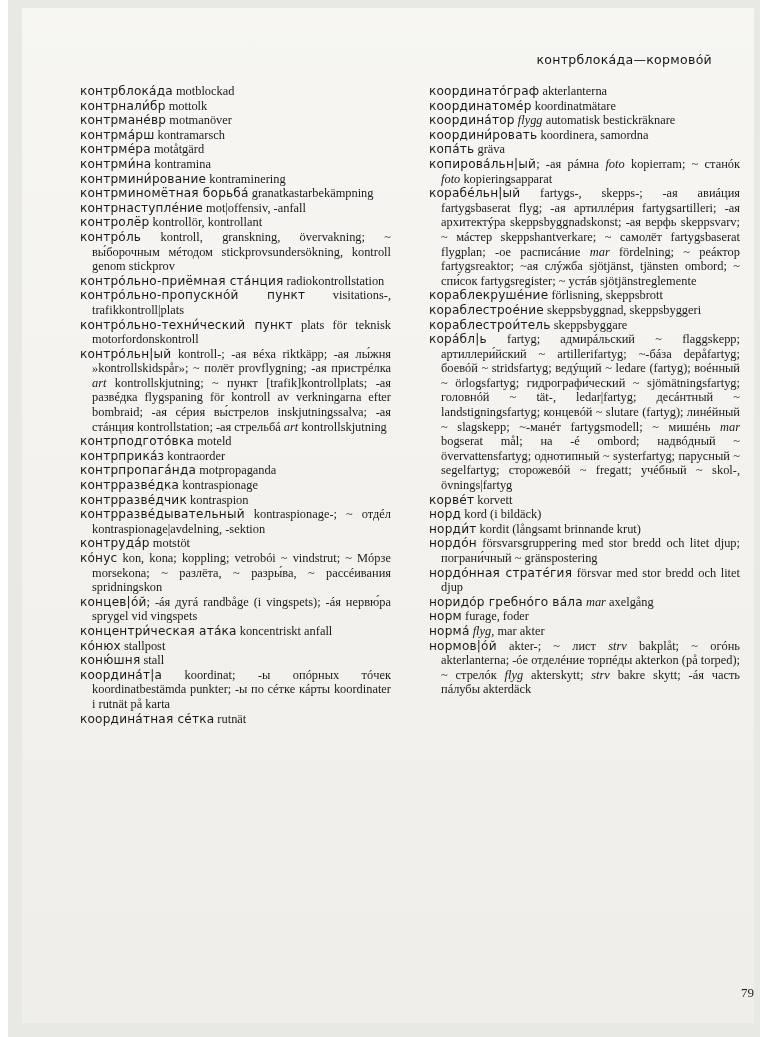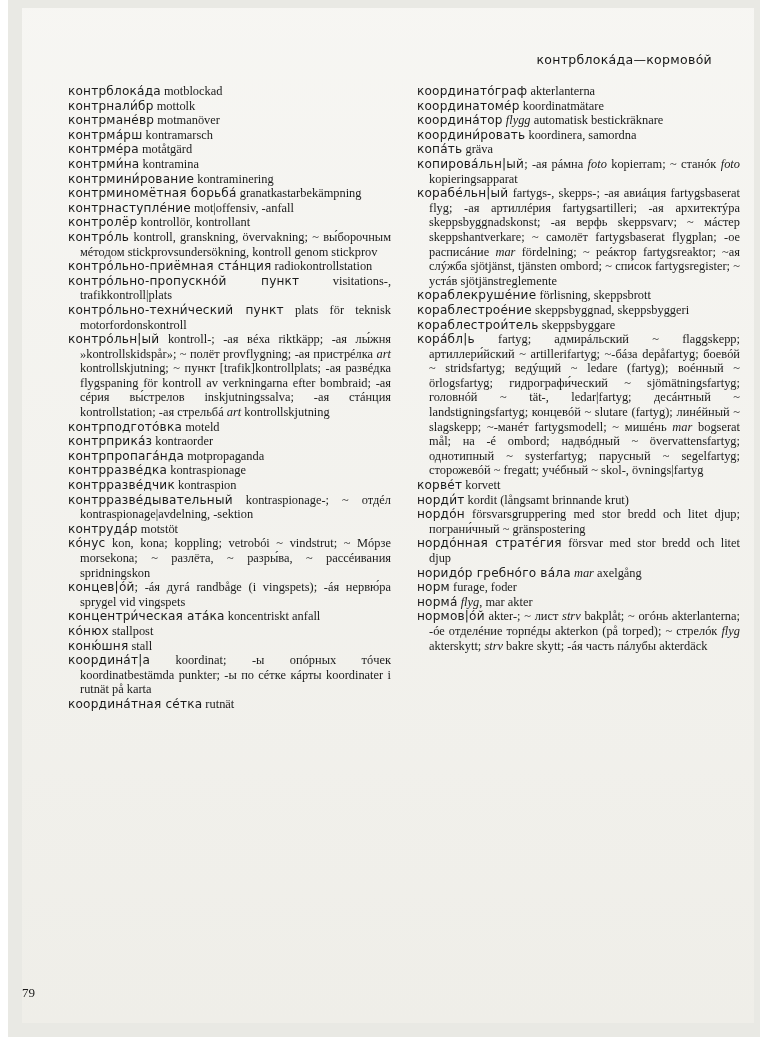--- a/index.html
+++ b/index.html
@@ -53,20 +53,21 @@
     top: 76px;
     left: 46px;
     width: 672px;
     height: 890px;
     z-index: 3;
     display: flex;
     gap: 26px;
   }
   .col {
     width: 323px;
+    margin-left: 12px;
   }
   .entry {
     font-size: 12.4px;
     line-height: 14.6px;
     text-align: justify;
     margin-bottom: 0px;
     text-indent: 0;
     padding-left: 12px;
     text-indent: -12px;
     hyphens: manual;
@@ -77,21 +78,21 @@
     letter-spacing: 0.2px;
   }
   .it {
     font-style: italic;
   }
   .page-number {
     position: absolute;
     bottom: 22px;
     left: 0;
     width: 732px;
-    text-align: left;
+    text-align: right;
     font-family: "Liberation Serif", serif;
     font-size: 13px;
     color: #1a1a1a;
     z-index: 3;
   }
 </style>
 </head>
 <body>
 
 <div class="page">
@@ -137,20 +138,21 @@
           <div class="entry"><span class="hw">координáтор</span><span> </span><span class="it">flygg</span><span> automatisk bestickräknare</span></div>
           <div class="entry"><span class="hw">координи́ровать</span><span> koordinera, samordna</span></div>
           <div class="entry"><span class="hw">копáть</span><span> gräva</span></div>
           <div class="entry"><span class="hw">копировáльн|ый</span><span>; -ая рáмна </span><span class="it">foto</span><span> kopierram; ~ станóк </span><span class="it">foto</span><span> kopieringsapparat</span></div>
           <div class="entry"><span class="hw">корабéльн|ый</span><span> fartygs-, skepps-; -ая авиáция fartygsbaserat flyg; -ая артиллéрия fartygsartilleri; -ая архитектýра skeppsbyggnadskonst; -ая верфь skeppsvarv; ~ мáстер skeppshantverkare; ~ самолёт fartygsbaserat flygplan; -ое расписáние </span><span class="it">mar</span><span> fördelning; ~ реáктор fartygsreaktor; ~ая слýжба sjötjänst, tjänsten ombord; ~ спи́сок fartygsregister; ~ устáв sjötjänstreglemente</span></div>
           <div class="entry"><span class="hw">кораблекрушéние</span><span> förlisning, skeppsbrott</span></div>
           <div class="entry"><span class="hw">кораблестроéние</span><span> skeppsbyggnad, skeppsbyggeri</span></div>
           <div class="entry"><span class="hw">кораблестрои́тель</span><span> skeppsbyggare</span></div>
           <div class="entry"><span class="hw">корáбл|ь</span><span> fartyg; адмирáльский ~ flaggskepp; артиллери́йский ~ artillerifartyg; ~-бáза depåfartyg; боевóй ~ stridsfartyg; ведýщий ~ ledare (fartyg); воéнный ~ örlogsfartyg; гидрографи́ческий ~ sjömätningsfartyg; головнóй ~ tät-, ledar|fartyg; десáнтный ~ landstigningsfartyg; концевóй ~ slutare (fartyg); линéйный ~ slagskepp; ~-манéт fartygsmodell; ~ мишéнь </span><span class="it">mar</span><span> bogserat mål; на -é ombord; надвóдный ~ övervattensfartyg; однотипный ~ systerfartyg; парусный ~ segelfartyg; сторожевóй ~ fregatt; учéбный ~ skol-, övnings|fartyg</span></div>
           <div class="entry"><span class="hw">корвéт</span><span> korvett</span></div>
+          <div class="entry"><span class="hw">норд</span><span> kord (i bildäck)</span></div>
           <div class="entry"><span class="hw">норди́т</span><span> kordit (långsamt brinnande krut)</span></div>
           <div class="entry"><span class="hw">нордóн</span><span> försvarsgruppering med stor bredd och litet djup; пограни́чный ~ gränspostering</span></div>
           <div class="entry"><span class="hw">нордóнная стратéгия</span><span> försvar med stor bredd och litet djup</span></div>
           <div class="entry"><span class="hw">норидóр гребнóго вáла</span><span> </span><span class="it">mar</span><span> axelgång</span></div>
           <div class="entry"><span class="hw">норм</span><span> furage, foder</span></div>
           <div class="entry"><span class="hw">нормá</span><span> </span><span class="it">flyg</span><span>, mar akter</span></div>
           <div class="entry"><span class="hw">нормов|óй</span><span> akter-; ~ лист </span><span class="it">strv</span><span> bakplåt; ~ огóнь akterlanterna; -óе отделéние торпéды akterkon (på torped); ~ стрелóк </span><span class="it">flyg</span><span> akterskytt; </span><span class="it">strv</span><span> bakre skytt; -áя часть пáлубы akterdäck</span></div>
         </div>
     </div>
 

